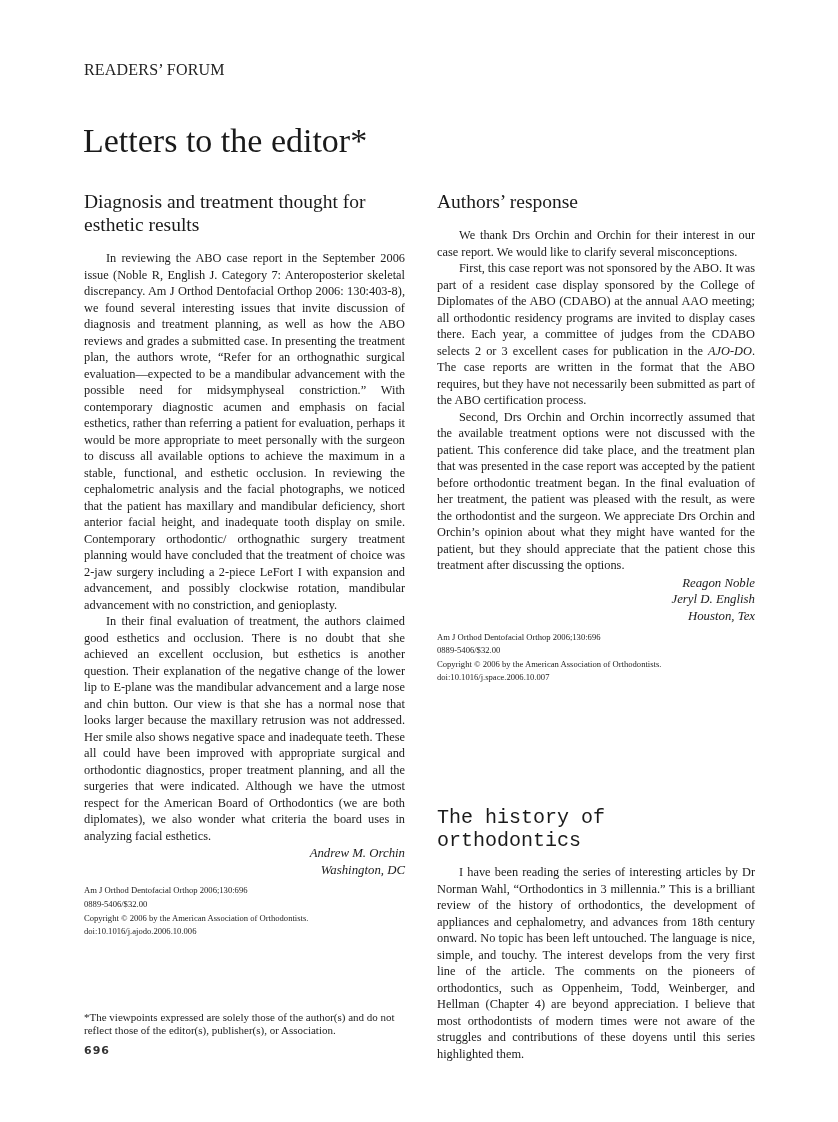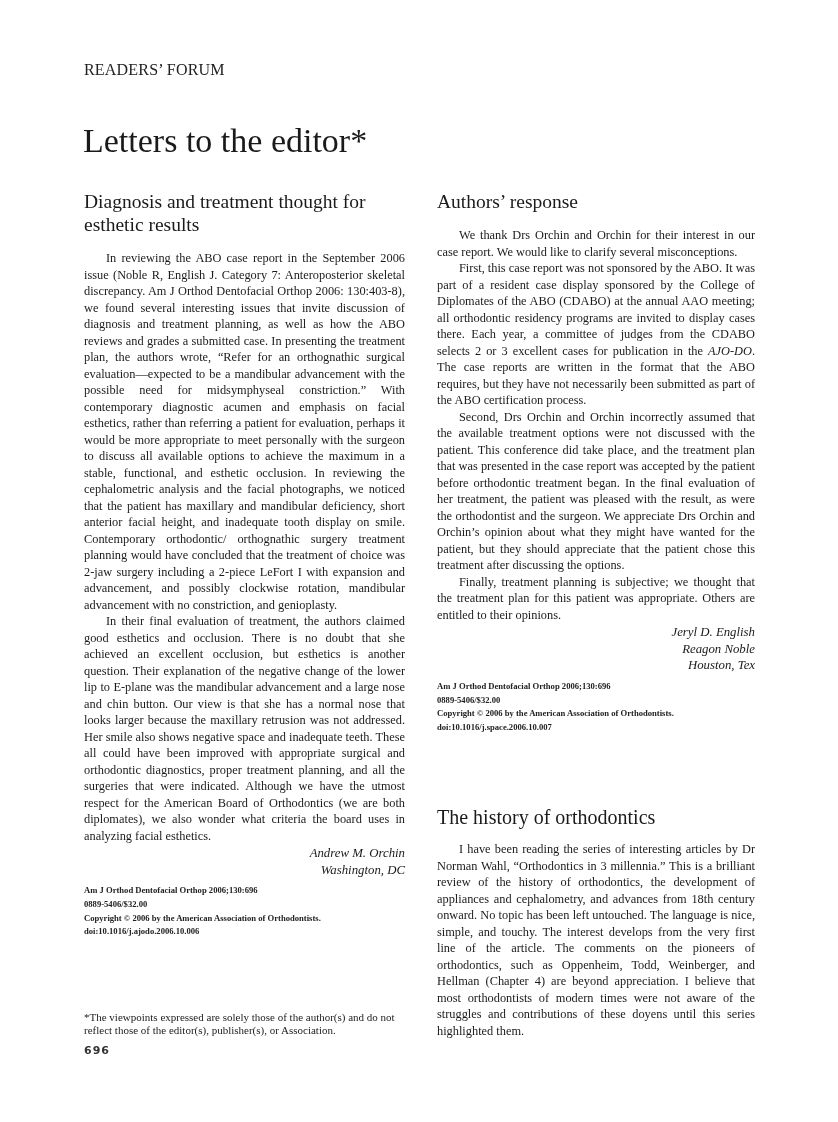--- a/index.html
+++ b/index.html
@@ -25,32 +25,32 @@
       font-size: 19.5px; line-height: 23px; margin: 0 0 14px 0; font-weight: normal; color: #1a1a1a;
     }
     .body-text p {
       font-size: 12.35px; line-height: 16.5px; margin: 0; text-align: justify; text-indent: 22px;
       hyphens: manual;
     }
     .signature {
       text-align: right; font-style: italic; font-size: 12.8px; line-height: 16.7px; margin-top: 1px;
     }
     .citation {
-      font-size: 8.6px; line-height: 13.6px; margin-top: 6px; color: #222; font-weight: bold;
+      font-size: 8.6px; line-height: 13.6px; margin-top: 6px; color: #222;
     }
     .footnote {
       position: absolute; left: 84px; top: 1011px; width: 325px;
       font-size: 11px; line-height: 13px; color: #222;
     }
     .page-number {
       position: absolute; left: 84px; top: 1044px;
       font-family: "DejaVu Sans", sans-serif; font-size: 11px; letter-spacing: 1px; color: #333; font-weight: bold;
     }
     .history-block { position: absolute; left: 437px; top: 806px; width: 318px; }
-    .history-block .article-title { font-size: 20px; margin-bottom: 12px; }
+    .history-block .article-title { font-size: 20px; margin-bottom: 12px; font-family: Liberation Mono, monospace; }
     em.journal { font-style: italic; }
   </style>
 </head>
 <body>
 
 <div class="section-label">READERS’ FORUM</div>
 <h1 class="page-title">Letters to the editor*</h1>
 
 <div class="col col-left">
   <h2 class="article-title">Diagnosis and treatment thought for esthetic results</h2>
@@ -69,25 +69,24 @@
     <div>doi:10.1016/j.ajodo.2006.10.006</div>
   </div>
 </div>
 
 <div class="col col-right">
   <h2 class="article-title">Authors’ response</h2>
   <div class="body-text">
     <p>We thank Drs Orchin and Orchin for their interest in our case report. We would like to clarify several miscon­ceptions.</p>
     <p><span>First, this case report was not sponsored by the ABO. It was part of a resident case display sponsored by the College of Diplomates of the ABO (CDABO) at the annual AAO meeting; all orthodontic residency programs are invited to display cases there. Each year, a committee of judges from the CDABO selects 2 or 3 excellent cases for publication in the </span><em class="journal">AJO-DO</em><span>. The case reports are written in the format that the ABO requires, but they have not necessarily been submitted as part of the ABO certification process.</span></p>
     <p>Second, Drs Orchin and Orchin incorrectly assumed that the available treatment options were not discussed with the patient. This conference did take place, and the treatment plan that was presented in the case report was accepted by the patient before orthodontic treatment began. In the final evaluation of her treatment, the patient was pleased with the result, as were the orthodontist and the surgeon. We appreciate Drs Orchin and Orchin’s opinion about what they might have wanted for the patient, but they should appreciate that the patient chose this treatment after discussing the options.</p>
-    <p>Finally, treatment planning is subjective; we thought that the treatment plan for this patient was appropriate. Others are entitled to their opinions.</p>
   </div>
   <div class="signature">
+    <div>Reagon Noble</div>
     <div>Jeryl D. English</div>
-    <div>Reagon Noble</div>
     <div>Houston, Tex</div>
   </div>
   <div class="citation">
     <div>Am J Orthod Dentofacial Orthop 2006;130:696</div>
     <div>0889-5406/$32.00</div>
     <div>Copyright © 2006 by the American Association of Orthodontists.</div>
     <div>doi:10.1016/j.space.2006.10.007</div>
   </div>
 </div>
 

